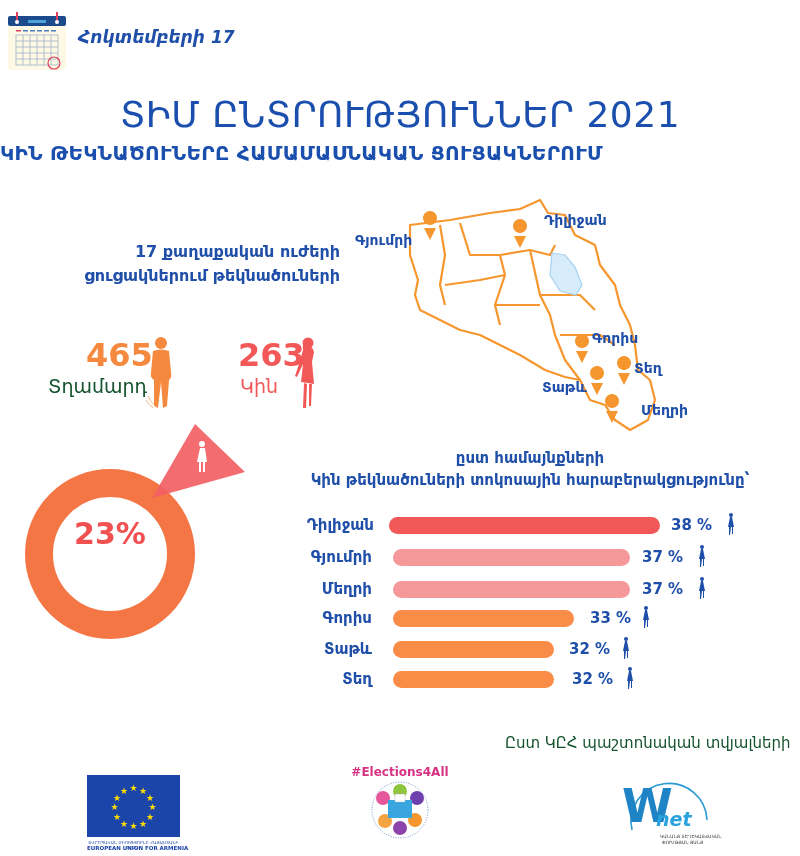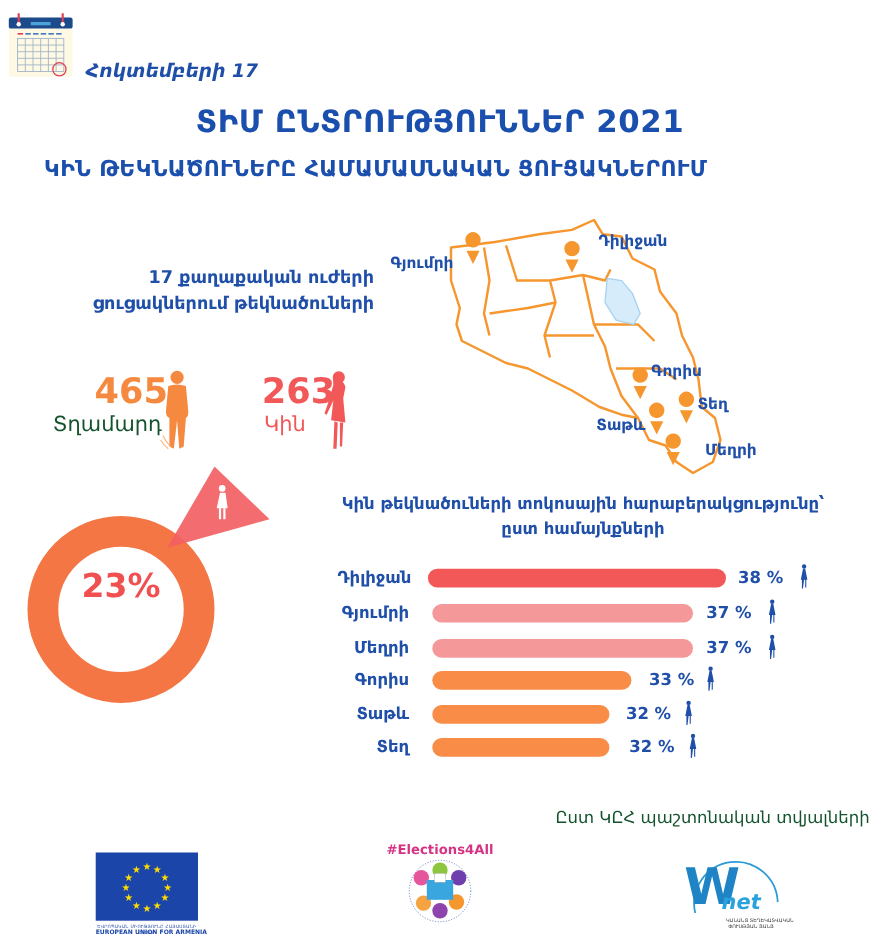--- a/index.html
+++ b/index.html
@@ -2,23 +2,23 @@
 <html><head>
 <meta charset="utf-8">
 <style>
   * { margin:0; padding:0; box-sizing:border-box; }
   html, body { width:800px; height:856px; background:#ffffff; overflow:hidden; }
   body { position:relative; font-family:"DejaVu Sans", sans-serif; color:#1f4fa8; }
   .abs { position:absolute; }
 
   
   .calendar { left:6px; top:10px; width:62px; height:62px; }
-  .date { left:78px; top:27px; font-size:17px; font-weight:bold; font-style:italic; color:#1f4fa8;margin-top:28px; }
-  .title { left:0; top:94px; width:800px; text-align:center; font-size:28px; font-weight:bold; color:#1b4fae; letter-spacing:0.5px; }
-  .subtitle { left:0; top:141px; width:643px; text-align:right; font-size:20px; font-weight:bold; color:#1b4fae; letter-spacing:0.3px; }
+  .date { left:78px; top:27px; font-size:17px; font-weight:bold; font-style:italic; color:#1f4fa8; }
+  .title { left:0; top:94px; width:800px; text-align:center; font-size:36px; font-weight:normal; color:#1b4fae; letter-spacing:0.5px; }
+  .subtitle { left:0; top:141px; width:643px; text-align:left; font-size:20px; font-weight:bold; color:#1b4fae; letter-spacing:0.3px; }
 
   
   .total-text { left:40px; top:240px; width:300px; text-align:right; font-size:16px; font-weight:bold; line-height:24px; color:#1f4fa8; }
   .num { font-size:32px; font-weight:bold;margin-left:16px; }
   .men-num { left:70px; top:336px; color:#f5893f; }
   .men-lbl { left:48px; top:375px; font-size:19px; color:#14532d; }
   .women-num { left:222px; top:336px; color:#f25858; }
   .women-lbl { left:240px; top:375px; font-size:19px; color:#f25858; }
   .man-fig { left:145px; top:336px; width:30px; height:74px; }
   .woman-fig { left:292px; top:336px; width:28px; height:74px; }
@@ -139,22 +139,22 @@
   </g>
 </svg>
 <div class="abs city" style="left:355px;top:232px;">Գյումրի</div>
 <div class="abs city" style="left:544px;top:212px;">Դիլիջան</div>
 <div class="abs city" style="left:592px;top:330px;">Գորիս</div>
 <div class="abs city" style="left:634px;top:360px;">Տեղ</div>
 <div class="abs city" style="left:542px;top:379px;">Տաթև</div>
 <div class="abs city" style="left:641px;top:402px;">Մեղրի</div>
 
 <div class="abs bar-title">
+  <div>ըստ համայնքների</div>
   <div>Կին թեկնածուների տոկոսային հարաբերակցությունը՝</div>
-  <div>ըստ համայնքների</div>
 </div>
 
 <div class="abs bar-row" style="top:514px;">
   <span class="bar-label" style="right:426px;">Դիլիջան</span>
   <div class="bar" style="left:389px;width:271px;background:#f25858;"></div>
   <span class="bar-val" style="left:671px;">38 %</span>
   <svg class="bar-fig" style="left:725px;" viewBox="0 0 12 24">
       <circle cx="6" cy="3" r="2" fill="#1f4fa8"></circle>
       <path d="M5 5 L3 15 L9 15 L7 5 Z M4 15 L4 23 L5 23 L6 15 Z M7 15 L7 22 L8 22 L8 15 Z" fill="#1f4fa8"></path>
     </svg>

